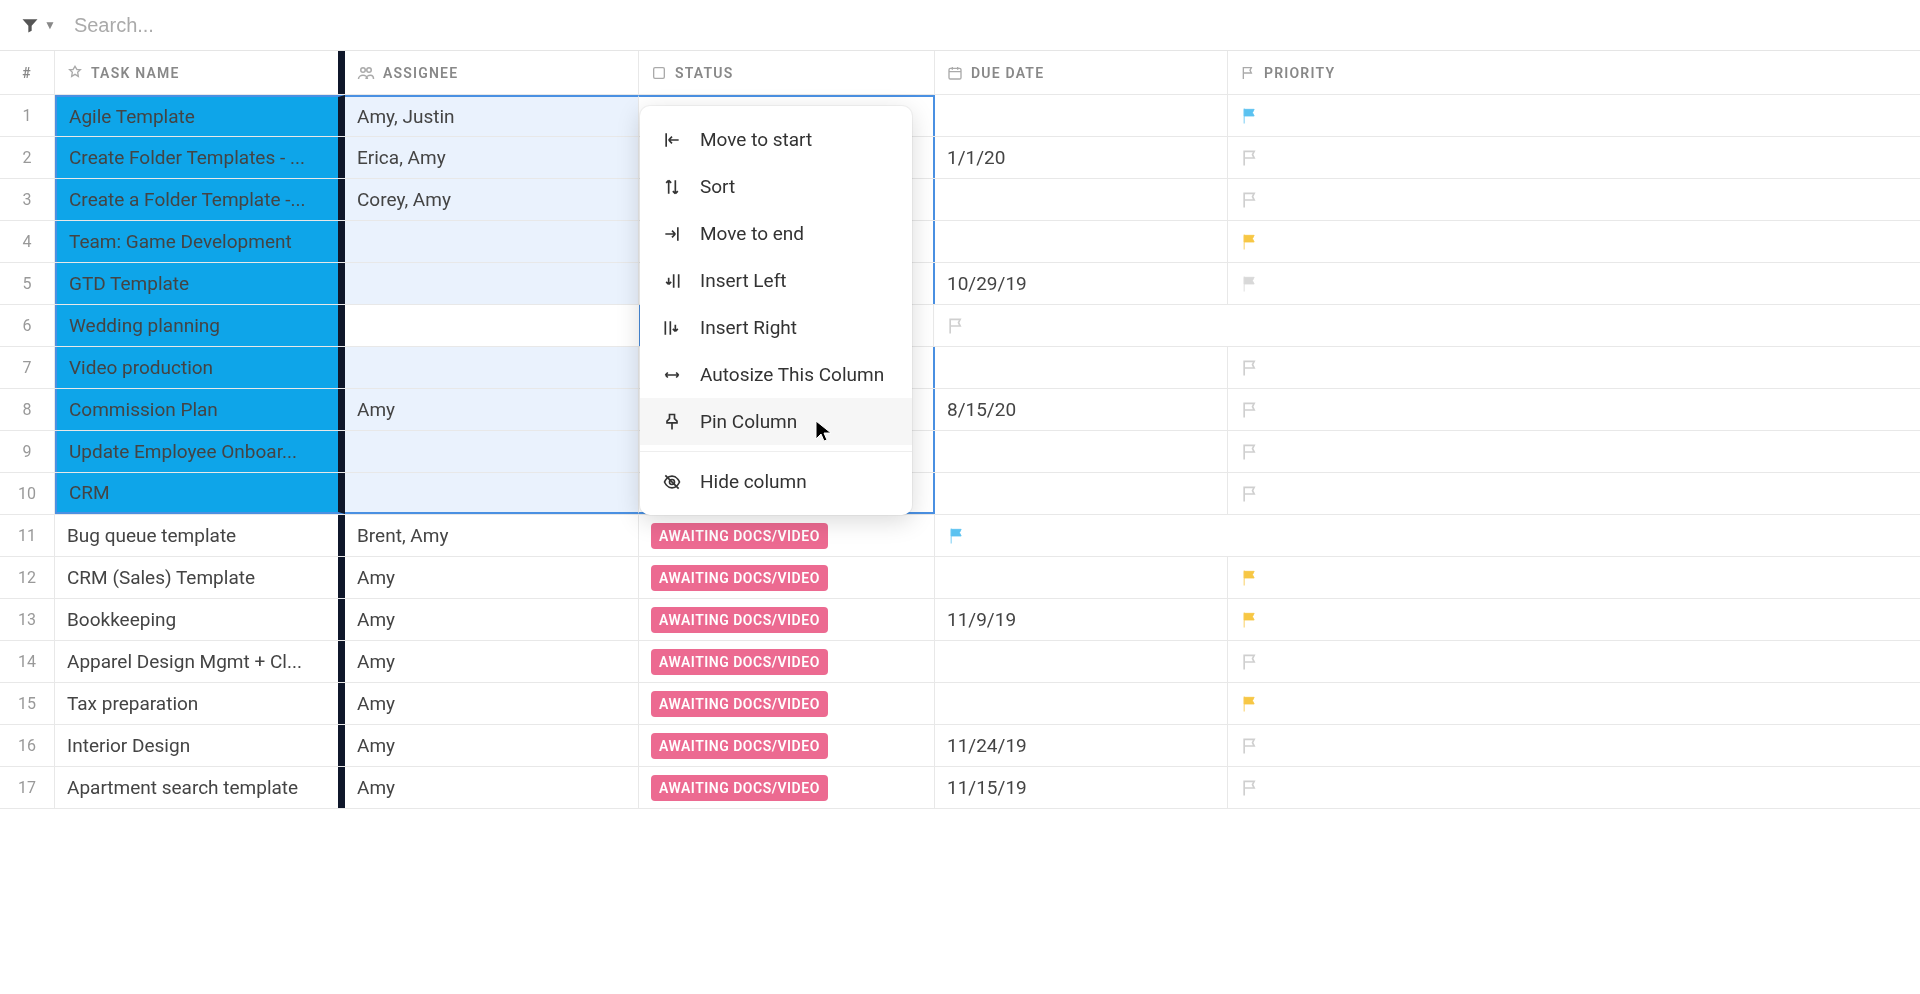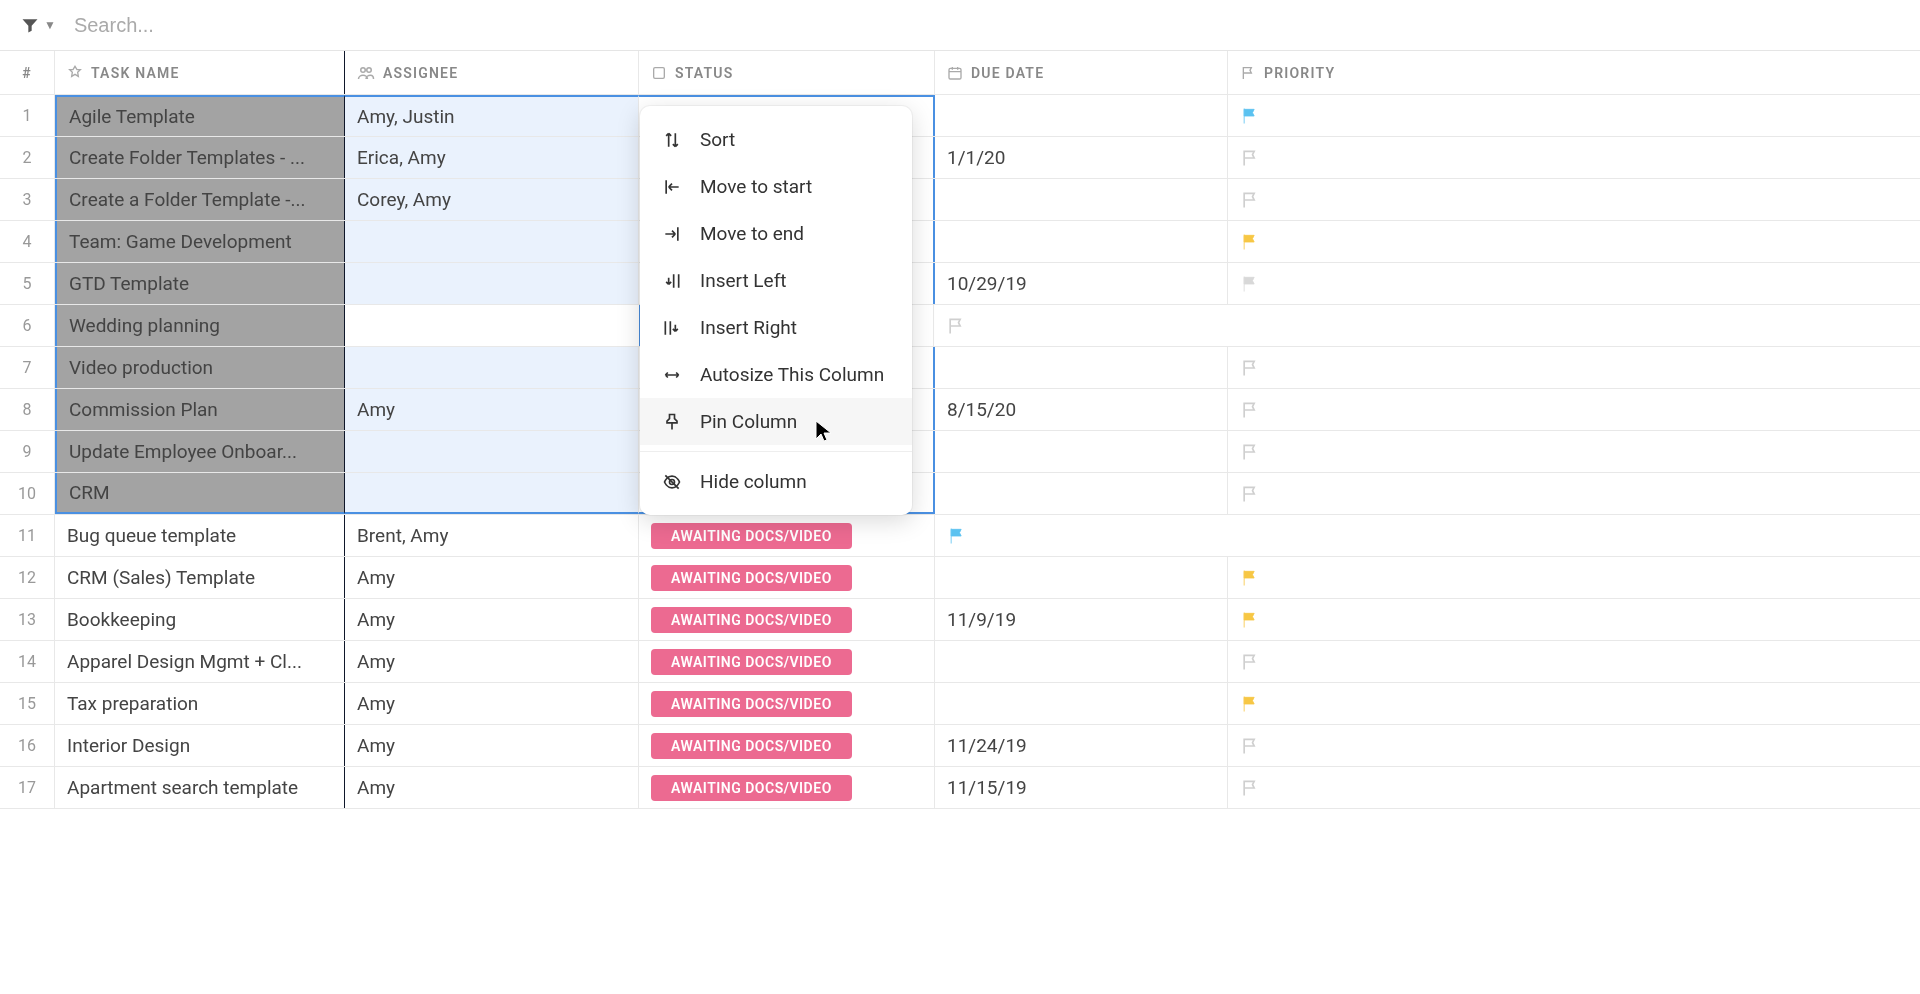--- a/index.html
+++ b/index.html
@@ -67,21 +67,21 @@
       width: 55px;
       border-right: 1px solid #e8e8e8;
       display: flex;
       align-items: center;
       justify-content: center;
       color: #999;
       font-size: 16px;
     }
     .col-task {
       width: 290px;
-      border-right: 1px solid #0f172a;
+      border-right: 7px solid #0f172a;
       padding: 0 12px;
       display: flex;
       align-items: center;
       white-space: nowrap;
       overflow: hidden;
       text-overflow: ellipsis;
     }
     .col-assignee {
       width: 294px;
       border-right: 1px solid #e8e8e8;
@@ -125,21 +125,21 @@
     }
     .cell-text {
       color: #444;
       font-size: 19px;
       white-space: nowrap;
       overflow: hidden;
       text-overflow: ellipsis;
       display: block;
       width: 100%;
     }
-    .selected-task { background: #a3a3a3; }
+    .selected-task { background: #0ea5e9; }
     .selected-assignee { background: #eaf2fd; }
     .selection-outline .col-task,
     .selection-outline .col-assignee,
     .selection-outline .col-status {
       position: relative;
     }
     .row.first-sel .col-task { border-top: 2px solid #4a90e2; }
     .row.first-sel .col-assignee { border-top: 2px solid #4a90e2; }
     .row.first-sel .col-status { border-top: 2px solid #4a90e2; }
     .row.last-sel .col-task { border-bottom: 2px solid #4a90e2; }
@@ -148,21 +148,21 @@
     .sel-left { border-left: 2px solid #4a90e2; }
     .sel-right { border-right: 2px solid #4a90e2 !important; }
 
     .status-badge {
       display: inline-block;
       background: #ec6a91;
       color: #fff;
       font-weight: 600;
       font-size: 14px;
       letter-spacing: 0.5px;
-      padding: 5px 20px;
+      padding: 5px 8px;
       border-radius: 4px;
     }
     .flag-icon {
       display: inline-flex;
     }
     .context-menu {
       position: absolute;
       top: 106px;
       left: 640px;
       width: 272px;
@@ -616,32 +616,32 @@
             </span>
           </div>
         </div>
       </div>
   </div>
 
   <div class="context-menu">
     <div class="menu-item">
       <span class="menu-icon">
         <svg width="20" height="20" viewBox="0 0 24 24" stroke="#333" stroke-width="2" fill="none">
+            <path d="M5 4v16M20 12H8m0 0l4-4m-4 4l4 4"></path>
+          </svg>
+      </span>
+      <span>Move to start</span>
+    </div>
+    <div class="menu-item">
+      <span class="menu-icon">
+        <svg width="20" height="20" viewBox="0 0 24 24" stroke="#333" stroke-width="2" fill="none">
             <path d="M8 4v16m0-16l-3 3m3-3l3 3M16 20V4m0 16l3-3m-3 3l-3-3"></path>
           </svg>
       </span>
       <span>Sort</span>
-    </div>
-    <div class="menu-item">
-      <span class="menu-icon">
-        <svg width="20" height="20" viewBox="0 0 24 24" stroke="#333" stroke-width="2" fill="none">
-            <path d="M5 4v16M20 12H8m0 0l4-4m-4 4l4 4"></path>
-          </svg>
-      </span>
-      <span>Move to start</span>
     </div>
     <div class="menu-item">
       <span class="menu-icon">
         <svg width="20" height="20" viewBox="0 0 24 24" stroke="#333" stroke-width="2" fill="none">
             <path d="M19 4v16M4 12h12m0 0l-4-4m4 4l-4 4"></path>
           </svg>
       </span>
       <span>Move to end</span>
     </div>
     <div class="menu-item">

